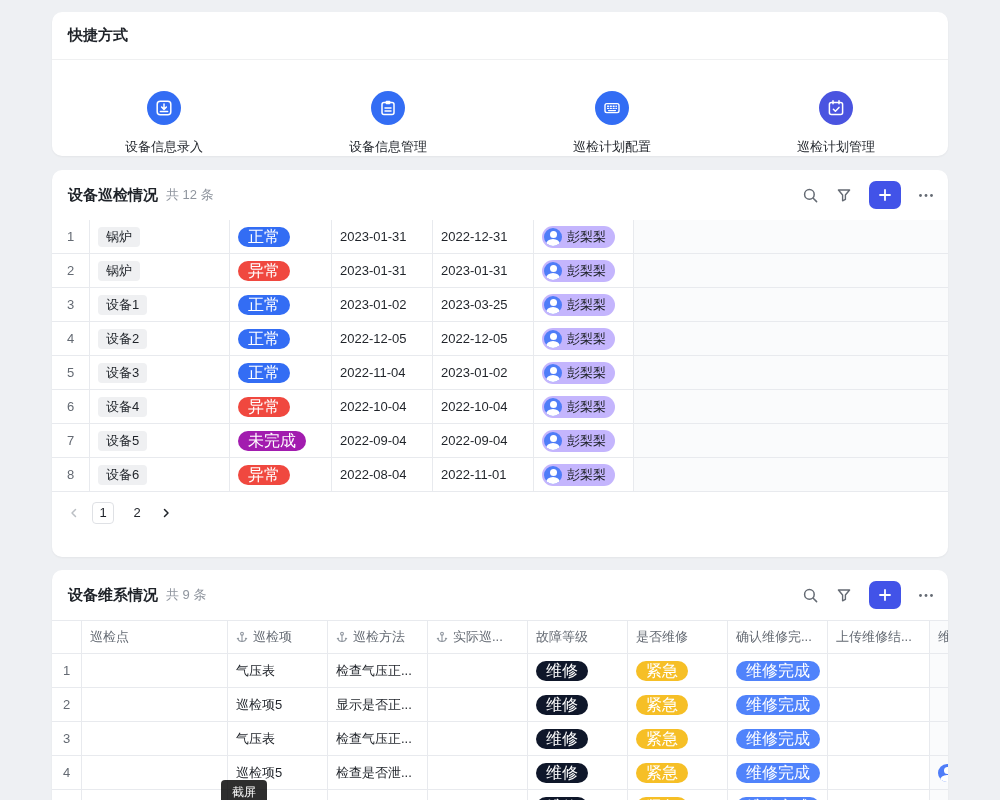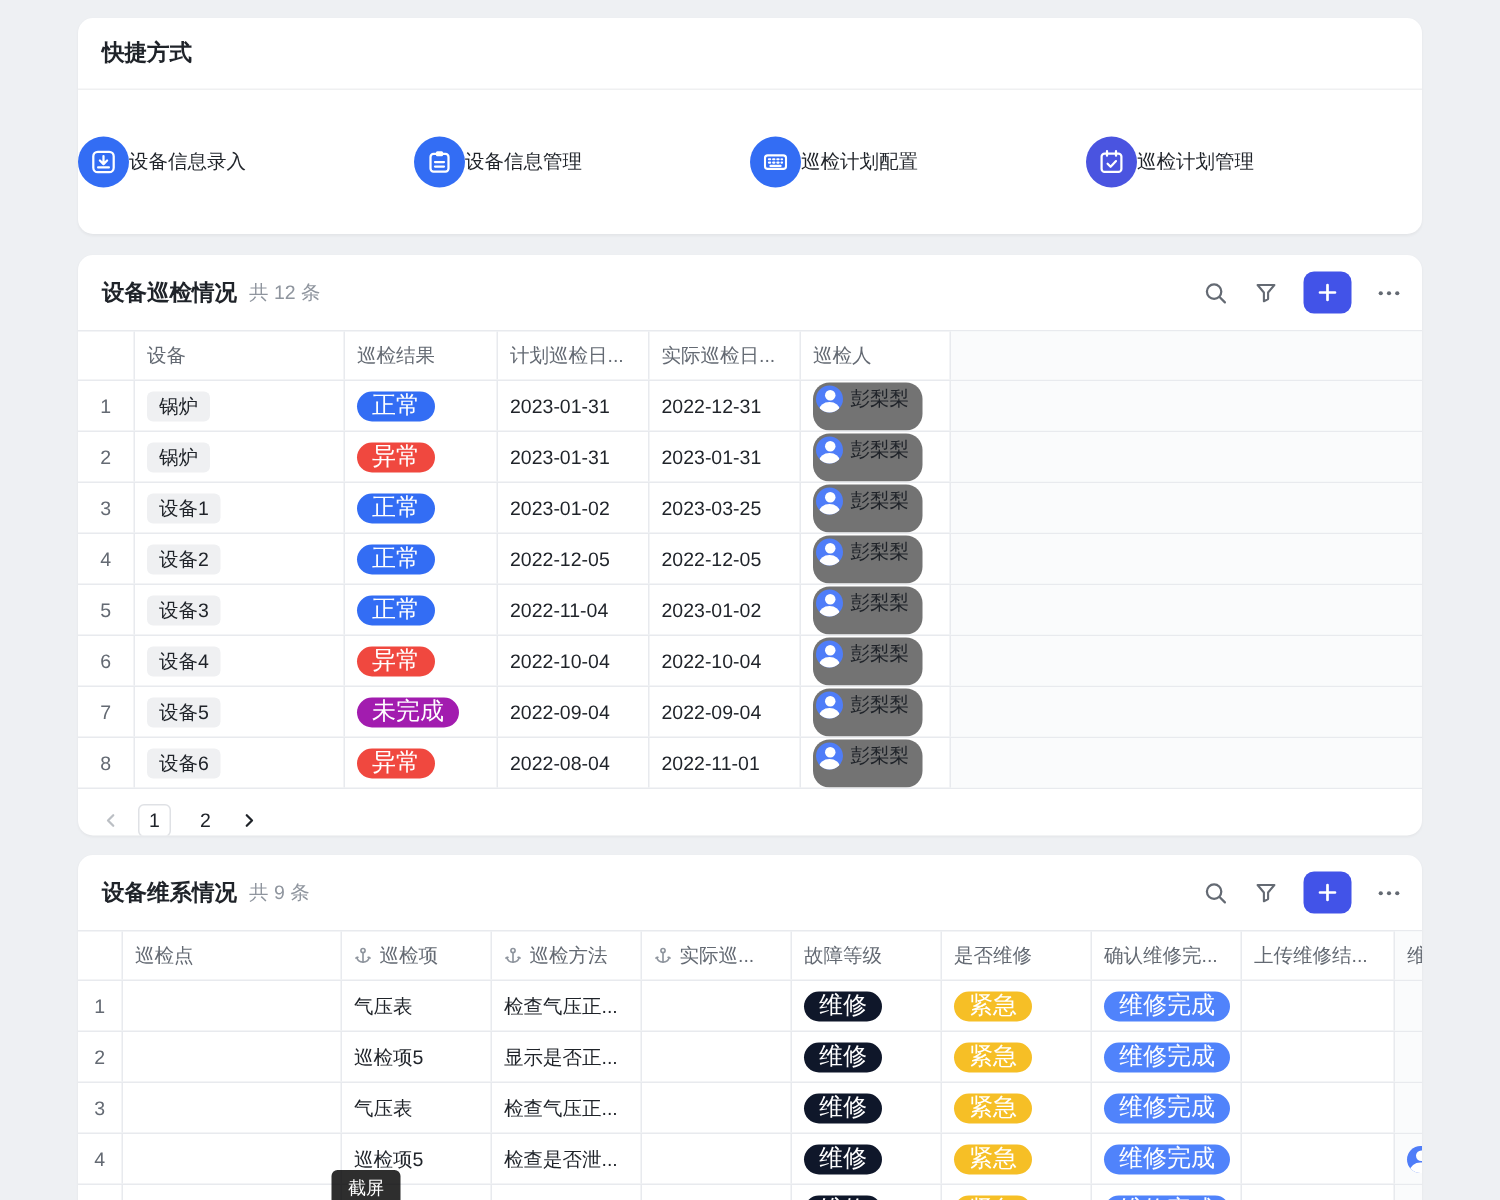--- a/index.html
+++ b/index.html
@@ -15,21 +15,21 @@
   #card-inspection{top:170px;height:387px}
   #card-maintenance{top:570px;height:260px}
 
   .title-row{display:flex;align-items:center;height:50px;padding:0 14px 0 16px;box-sizing:border-box}
   #card-shortcuts .title-row{height:48px;border-bottom:1px solid #eff0f1}
   .card-title{font-size:15px;font-weight:bold;color:#1f2329}
   .rec-count{font-size:13px;color:#8f959e;margin-left:8px}
 
   
   .shortcut-grid{display:flex;height:96px}
-  .shortcut{flex:1;display:flex;flex-direction:row;align-items:center;justify-content:flex-start;cursor:pointer}
+  .shortcut{flex:1;display:flex;flex-direction:column;align-items:center;justify-content:flex-end;gap:13px;cursor:pointer}
   .sc-circle{width:34px;height:34px;border-radius:50%;display:flex;align-items:center;justify-content:center}
   .sc-blue{background:#336df4}
   .sc-indigo{background:#4a54e0}
   .sc-label{font-size:13px;color:#1f2329}
 
   
   .toolbar{margin-left:auto;display:flex;align-items:center;gap:17px}
   .tb-icon{display:flex;align-items:center;justify-content:center;cursor:pointer}
   .add-btn{width:32px;height:28px;border-radius:7px;background:#4253e8;display:flex;align-items:center;justify-content:center;cursor:pointer}
 
@@ -53,21 +53,21 @@
 
   .chip{background:#eff0f2;border-radius:4px;padding:1px 8px;overflow:hidden;text-overflow:ellipsis}
   .badge{border-radius:20px;padding:2px 10px;font-size:16px;line-height:16px;color:#fff;flex:none}
   .badge-normal{background:#336df4}
   .badge-error{background:#f0483f}
   .badge-incomplete{background:#a21caf}
   .badge-repair{background:#0f172a}
   .badge-urgent{background:#f6bf26}
   .badge-done{background:#5083fb}
 
-  .person{display:flex;align-items:center;gap:5px;background:#737373;border-radius:11px;padding:2px 9px 12px 2px;max-width:100%}
+  .person{display:flex;align-items:center;gap:5px;background:#c4b5fd;border-radius:11px;padding:2px 9px 2px 2px;max-width:100%}
   .avatar{width:18px;height:18px;border-radius:50%;background:#4f7df8;position:relative;overflow:hidden;flex:none;display:inline-block}
   .avatar::before{content:"";position:absolute;left:5.5px;top:3.5px;width:7px;height:7px;border-radius:50%;background:#fff}
   .avatar::after{content:"";position:absolute;left:2px;top:11.5px;width:14px;height:11px;border-radius:50%;background:#fff}
 
   
   .pagination{display:flex;align-items:center;gap:12px;height:41px;padding-left:16px}
   .pg-btn{display:flex;align-items:center;justify-content:center;cursor:pointer}
   .pg-num{min-width:22px;height:22px;display:flex;align-items:center;justify-content:center;
           font-size:13px;color:#1f2329;cursor:pointer;border-radius:4px}
   .pg-num.current{border:1px solid #dfe1e5;background:#fff;box-sizing:border-box}
@@ -150,29 +150,20 @@
           <svg width="16" height="5" viewBox="0 0 16 5">
             <circle cx="2.5" cy="2.5" r="1.4" fill="#646a73"></circle>
             <circle cx="8" cy="2.5" r="1.4" fill="#646a73"></circle>
             <circle cx="13.5" cy="2.5" r="1.4" fill="#646a73"></circle>
           </svg>
         </span>
     </div>
   </div>
 
   <div class="tbl">
-    <div class="tr th">
-      <div class="td t2c0 num"></div>
-      <div class="td t2c1">设备</div>
-      <div class="td t2c2">巡检结果</div>
-      <div class="td t2c3">计划巡检日...</div>
-      <div class="td t2c4">实际巡检日...</div>
-      <div class="td t2c5">巡检人</div>
-      <div class="td filler"></div>
-    </div>
 
     <div class="tr">
       <div class="td t2c0 num">1</div>
       <div class="td t2c1">
           <span class="chip">锅炉</span>
         </div>
       <div class="td t2c2">
           <span class="badge badge-normal">正常</span>
         </div>
       <div class="td t2c3">2023-01-31</div>

